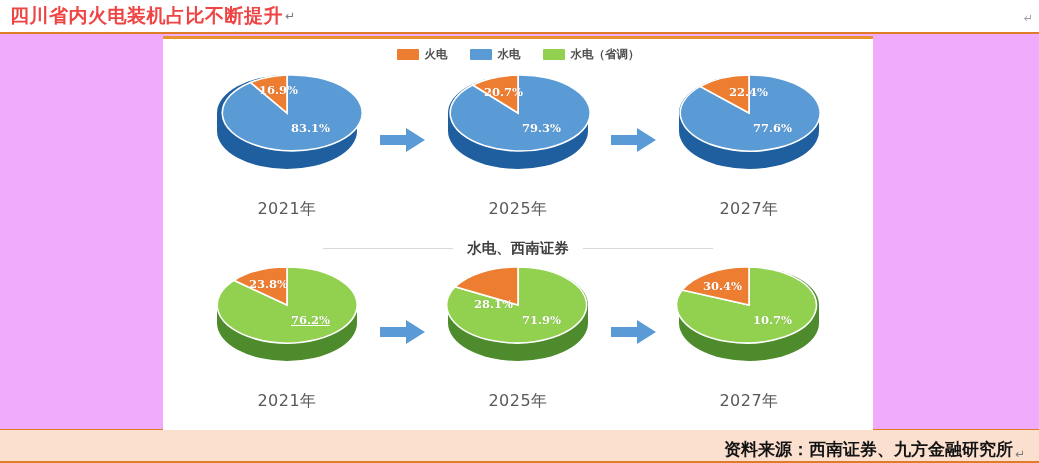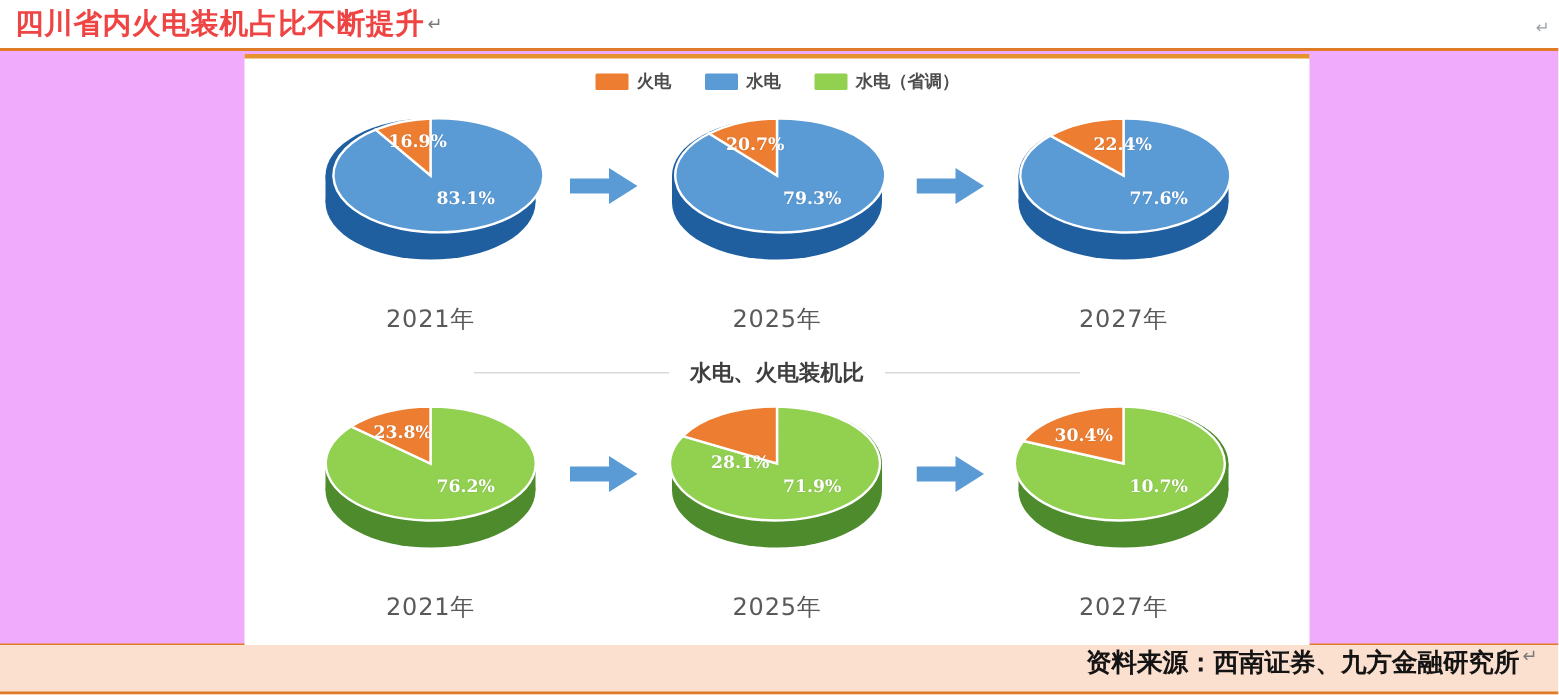--- a/index.html
+++ b/index.html
@@ -91,21 +91,21 @@
     font-family: "DejaVu Sans", "Liberation Sans", sans-serif;
   }
 
   
   .pie-row {
     position: absolute;
     left: 0;
     width: 710px;
     height: 150px;
     display: flex;
-    align-items: flex-start;
+    align-items: center;
     justify-content: center;
   }
   .pie-row.row1 { top: 26px; }
   .pie-row.row2 { top: 218px; }
 
   .pie-cell {
     width: 175px;
     display: flex;
     flex-direction: column;
     align-items: center;
@@ -172,21 +172,21 @@
 
   
   .source-bar {
     position: absolute;
     left: 0; top: 430px;
     width: 1039px; height: 33px;
     background: #fbe0cf;
     border-bottom: 2px solid #e07b28;
     box-sizing: border-box;
     display: flex;
-    align-items: flex-start;
+    align-items: flex-end;
     justify-content: flex-end;
     padding-right: 14px;
   }
   .source-text {
     font-family: "DejaVu Serif", "Liberation Serif", serif;
     font-size: 17px;
     font-weight: bold;
     color: #141414;
     white-space: nowrap;
   }
@@ -276,37 +276,37 @@
           </svg>
           <span class="pct-label" style="left:44px; top:24px;padding-left:16px;">22.4%</span>
           <span class="pct-label" style="left:84px; top:60px;">77.6%</span>
         </div>
         <div class="pie-year">2027年</div>
       </div>
     </div>
 
     <div class="caption-band cap1">
       <span class="cap-rule"></span>
-      <span class="cap-text">水电、火电装机比</span>
+      <span class="cap-text">水电、西南证券</span>
       <span class="cap-rule"></span>
     </div>
 
     <div class="pie-row row2">
 
       <div class="pie-cell">
         <div class="pie-wrap">
           <svg class="pie-svg" width="160" height="118" viewBox="0 0 160 118">
             <ellipse cx="80" cy="70" rx="70" ry="38" fill="#4E8B2C"></ellipse>
             <rect x="10" y="52" width="140" height="18" fill="#4E8B2C"></rect>
             <ellipse cx="80" cy="52" rx="70" ry="38" fill="#4E8B2C"></ellipse>
             <path d="M80 52 L80 14 A70 38 0 1 1 27.0 27.3 Z" fill="#92D050" stroke="#ffffff" stroke-width="1.6"></path>
             <path d="M80 52 L27.0 27.3 A70 38 0 0 1 80 14 Z" fill="#ED7D31" stroke="#ffffff" stroke-width="1.6"></path>
           </svg>
           <span class="pct-label" style="left:42px; top:24px;">23.8%</span>
-          <span class="pct-label" style="left:84px; top:60px;">76.2%</span>
+          <span class="pct-label" style="left:84px; top:60px;text-decoration:underline;">76.2%</span>
         </div>
         <div class="pie-year">2021年</div>
       </div>
 
       <div class="arrow-cell">
         <svg width="46" height="26" viewBox="0 0 46 26">
           <path d="M0 8 L26 8 L26 1 L45 13 L26 25 L26 18 L0 18 Z" fill="#5B9BD5"></path>
         </svg>
       </div>
 

